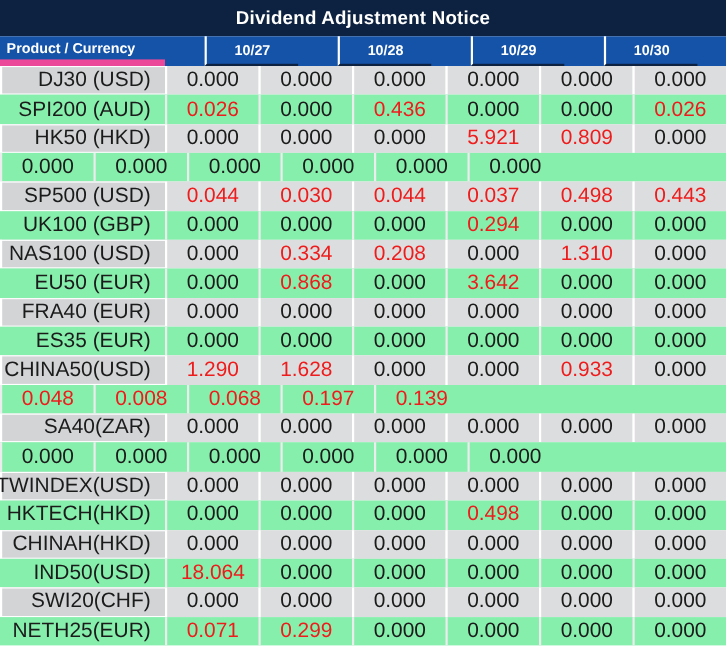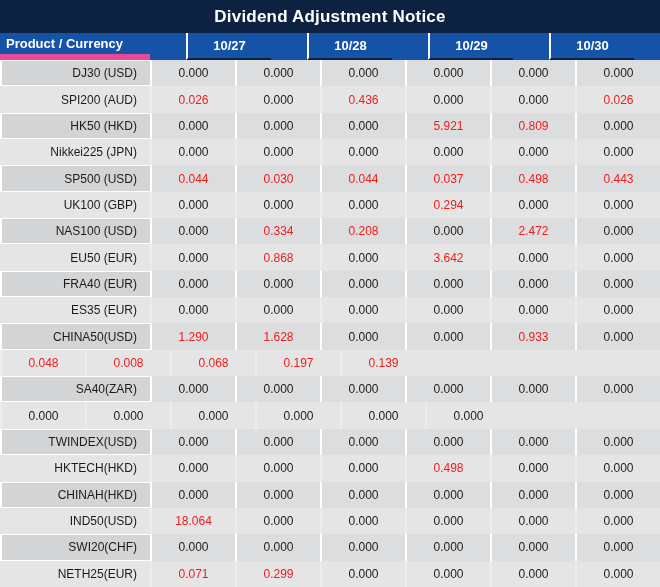--- a/index.html
+++ b/index.html
@@ -64,39 +64,39 @@
     margin-left: 36px;
   }
   .table-body {
     flex: 1;
     display: flex;
     flex-direction: column;
   }
   .row {
     flex: 1;
     display: flex;
-    font-size: 12px;
+    font-size: 19px;
     color: var(--zero-text);
   }
   .cell {
     display: flex;
     align-items: center;
   }
   .cell.product {
     width: 150px;
     flex: none;
     justify-content: flex-end;
     padding-right: 13px;
   }
   .cell.value {
     width: 85px;
     flex: none;
     justify-content: center;
   }
-  .row.plain { background: #e5e5e5; }
+  .row.plain { background: #86efac; }
   .row.plain .cell.value { border-left: 2px solid var(--white-row-border); }
   .row.stripe .cell.value {
     background: var(--stripe-value-bg);
     border-left: 2px solid #ffffff;
   }
   .row.stripe .cell.product {
     background: var(--stripe-product-bg);
     border-left: 2px solid #ffffff;
     border-top: 1px solid #ffffff;
     border-bottom: 1px solid #ffffff;
@@ -141,21 +141,20 @@
       <div class="row stripe">
         <div class="cell product">HK50 (HKD)</div>
         <div class="cell value">0.000</div>
         <div class="cell value">0.000</div>
         <div class="cell value">0.000</div>
         <div class="cell value nonzero">5.921</div>
         <div class="cell value nonzero">0.809</div>
         <div class="cell value">0.000</div>
       </div>
       <div class="row plain">
-        <div class="cell product">Nikkei225 (JPN)</div>
         <div class="cell value">0.000</div>
         <div class="cell value">0.000</div>
         <div class="cell value">0.000</div>
         <div class="cell value">0.000</div>
         <div class="cell value">0.000</div>
         <div class="cell value">0.000</div>
       </div>
       <div class="row stripe">
         <div class="cell product">SP500 (USD)</div>
         <div class="cell value nonzero">0.044</div>
@@ -173,21 +172,21 @@
         <div class="cell value nonzero">0.294</div>
         <div class="cell value">0.000</div>
         <div class="cell value">0.000</div>
       </div>
       <div class="row stripe">
         <div class="cell product">NAS100 (USD)</div>
         <div class="cell value">0.000</div>
         <div class="cell value nonzero">0.334</div>
         <div class="cell value nonzero">0.208</div>
         <div class="cell value">0.000</div>
-        <div class="cell value nonzero">2.472</div>
+        <div class="cell value nonzero">1.310</div>
         <div class="cell value">0.000</div>
       </div>
       <div class="row plain">
         <div class="cell product">EU50 (EUR)</div>
         <div class="cell value">0.000</div>
         <div class="cell value nonzero">0.868</div>
         <div class="cell value">0.000</div>
         <div class="cell value nonzero">3.642</div>
         <div class="cell value">0.000</div>
         <div class="cell value">0.000</div>

